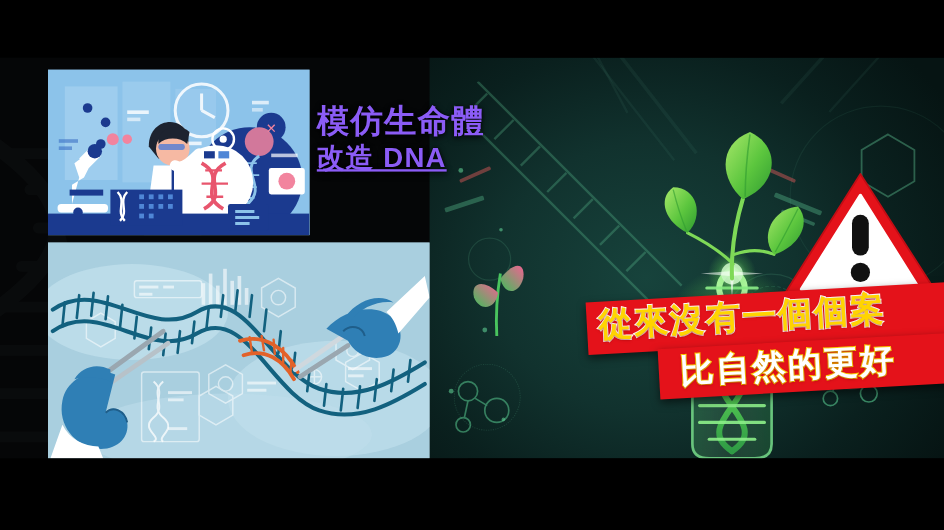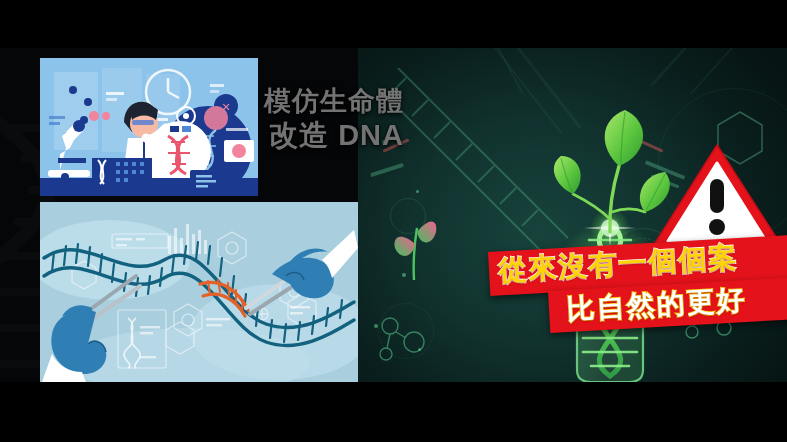--- a/index.html
+++ b/index.html
@@ -37,25 +37,25 @@
   
   .warn{position:absolute;left:648px;top:143px;width:139px;height:110px;z-index:20;}
 
   
   .illus{position:absolute;z-index:10;overflow:hidden;}
   .illus-top{left:40px;top:58px;width:218px;height:138px;background:#8cc3ea;}
   .illus-bot{left:40px;top:202px;width:318px;height:180px;background:#a9cfdf;}
 
   
   .headline{position:absolute;left:264px;top:86px;z-index:30;
-            color:#737373;font-weight:bold;line-height:1.18;
+            color:#8b5cf6;font-weight:bold;line-height:1.18;
             letter-spacing:1px;
-            text-shadow:0 2px 5px rgba(0,0,0,.85), 0 0 2px rgba(0,0,0,.9);text-align:right;}
+            text-shadow:0 2px 5px rgba(0,0,0,.85), 0 0 2px rgba(0,0,0,.9);}
   .hl1{font-size:27px;}
-  .hl2{font-size:29px;}
+  .hl2{font-size:23px;text-decoration:underline;}
 
   
   .banner{position:absolute;z-index:31;transform:rotate(-3.2deg);transform-origin:0 0;}
   .band{background:#e4121a;box-shadow:0 3px 7px rgba(0,0,0,.55);}
   .band1{position:absolute;left:488px;top:252px;width:310px;height:44px;}
   .band2{position:absolute;left:548px;top:291px;width:250px;height:42px;}
   .band-txt{position:absolute;white-space:nowrap;font-weight:bold;line-height:1;}
   .btxt1{left:498px;top:257px;font-size:28px;letter-spacing:2px;color:#ffd400;
          -webkit-text-stroke:1.6px #ffffff;paint-order:stroke fill;
          text-shadow:0 1px 2px rgba(120,0,0,.5);}

